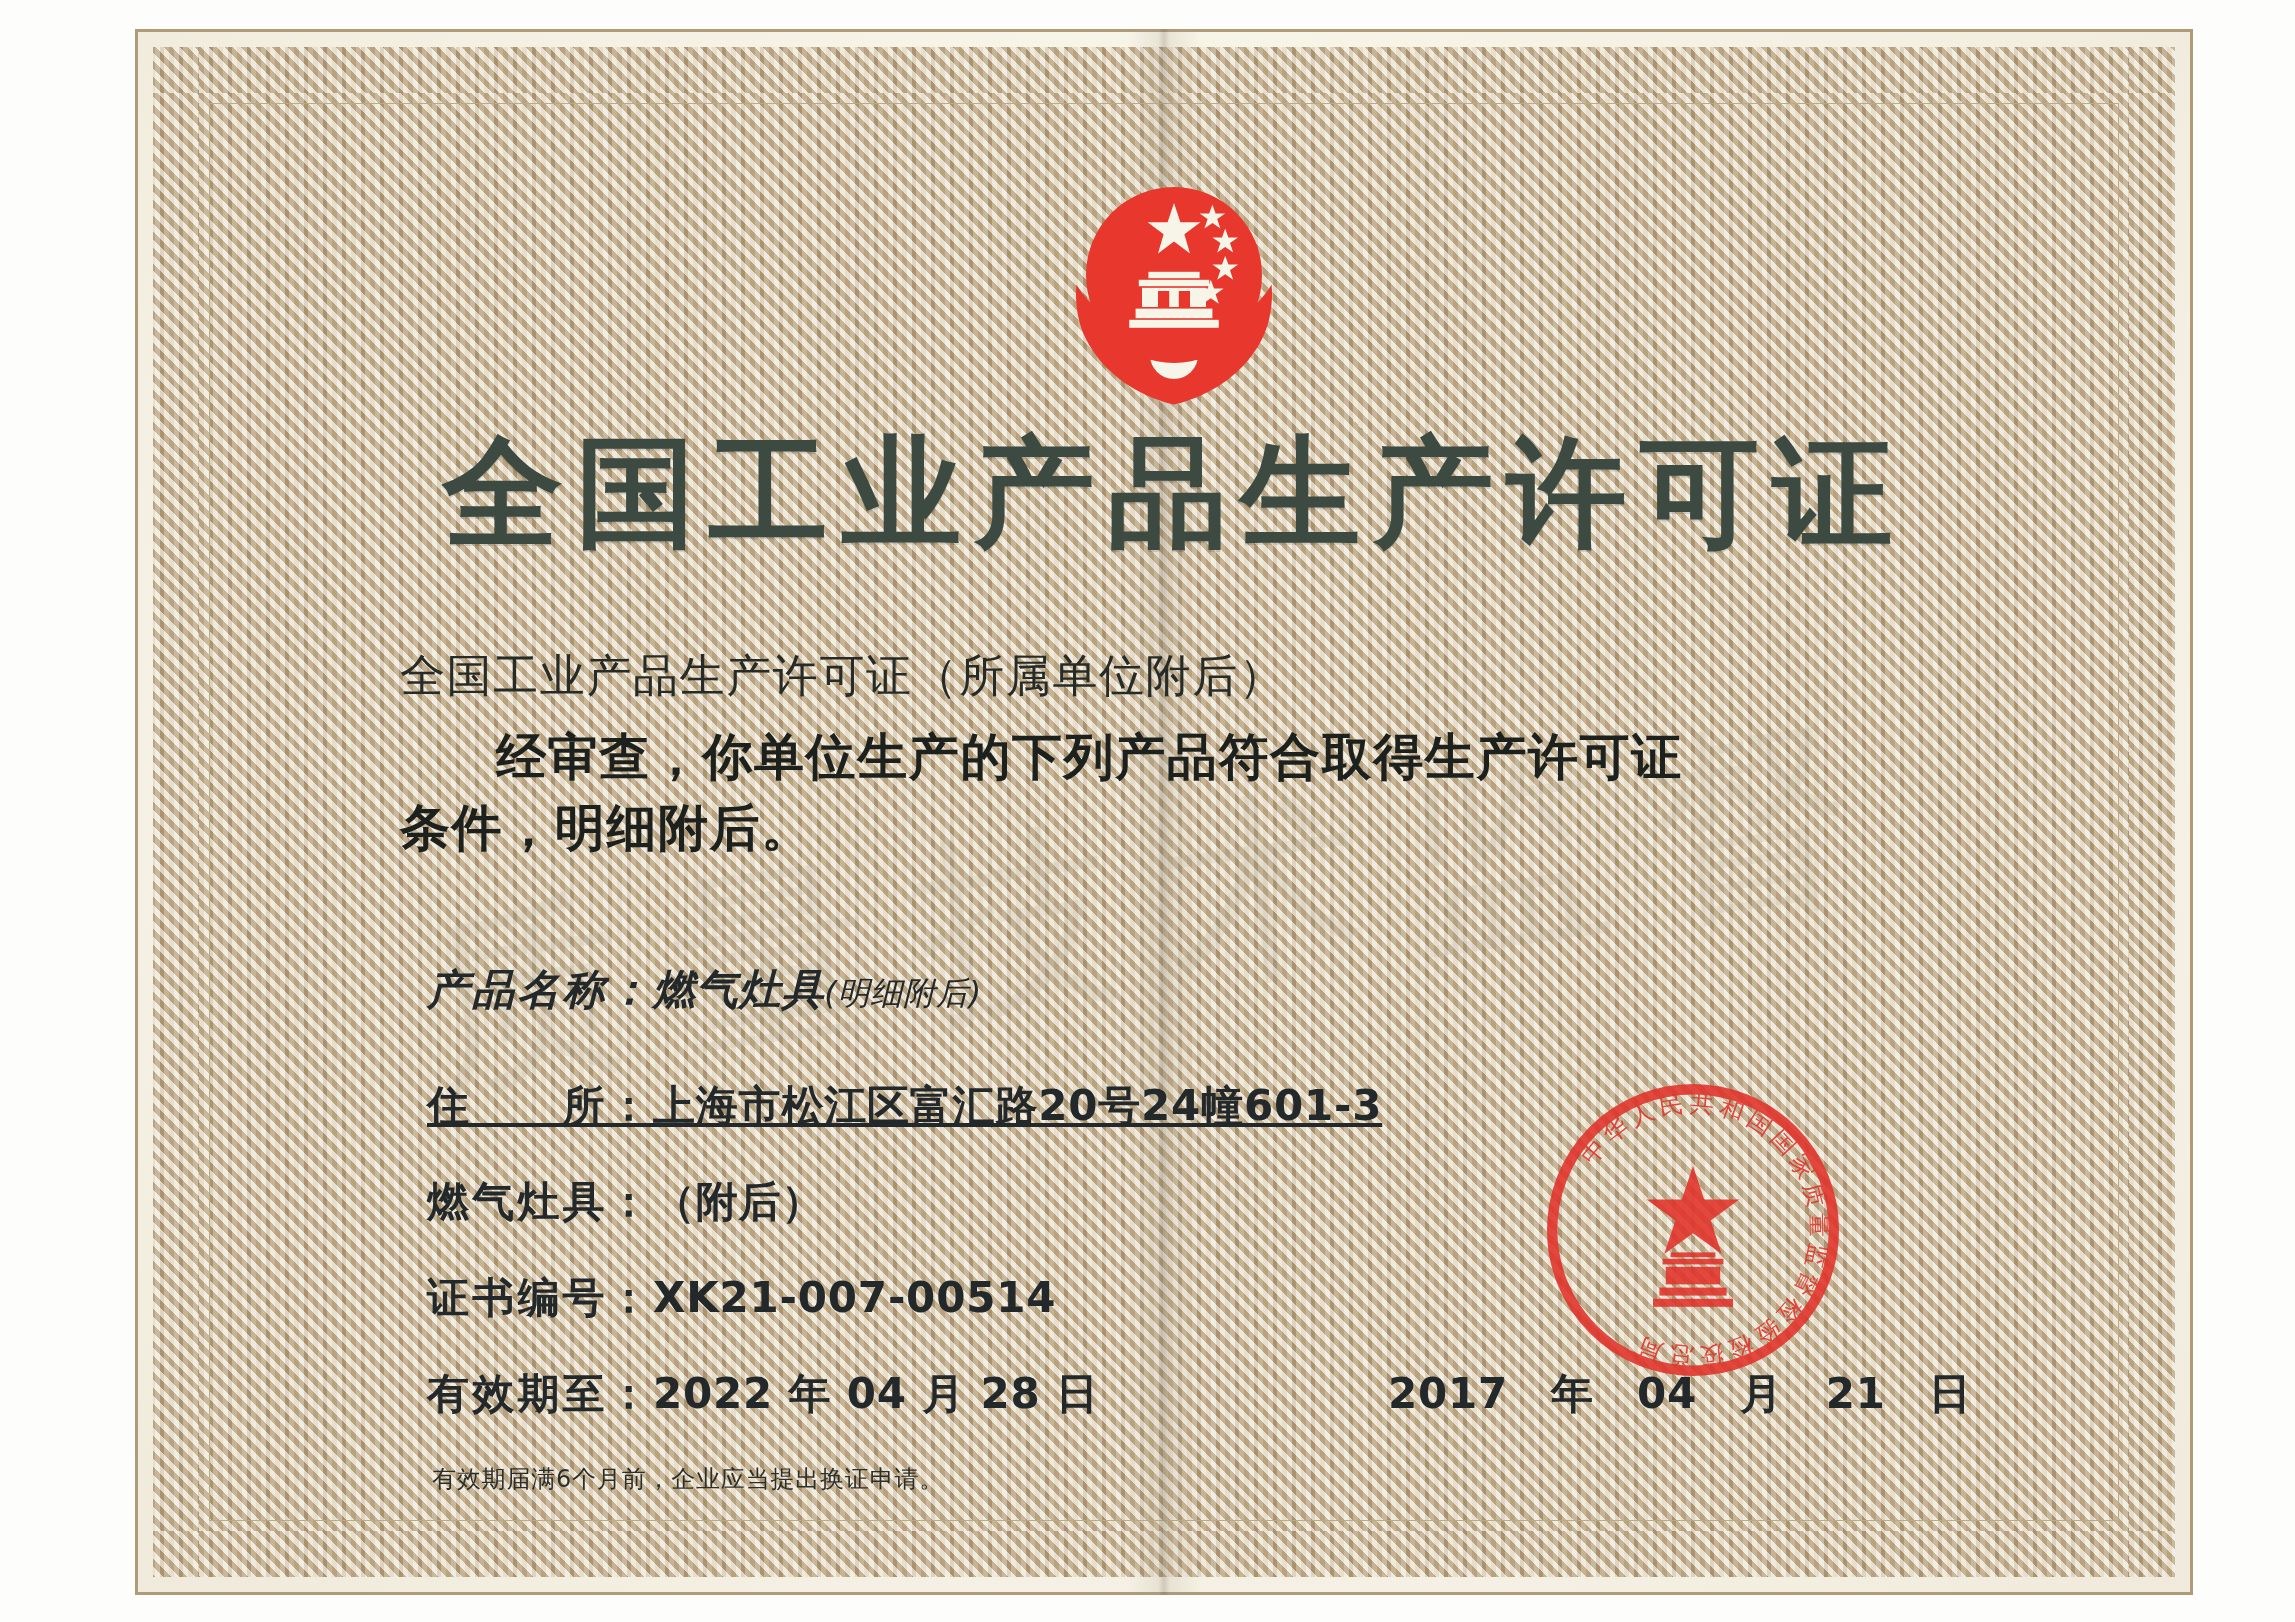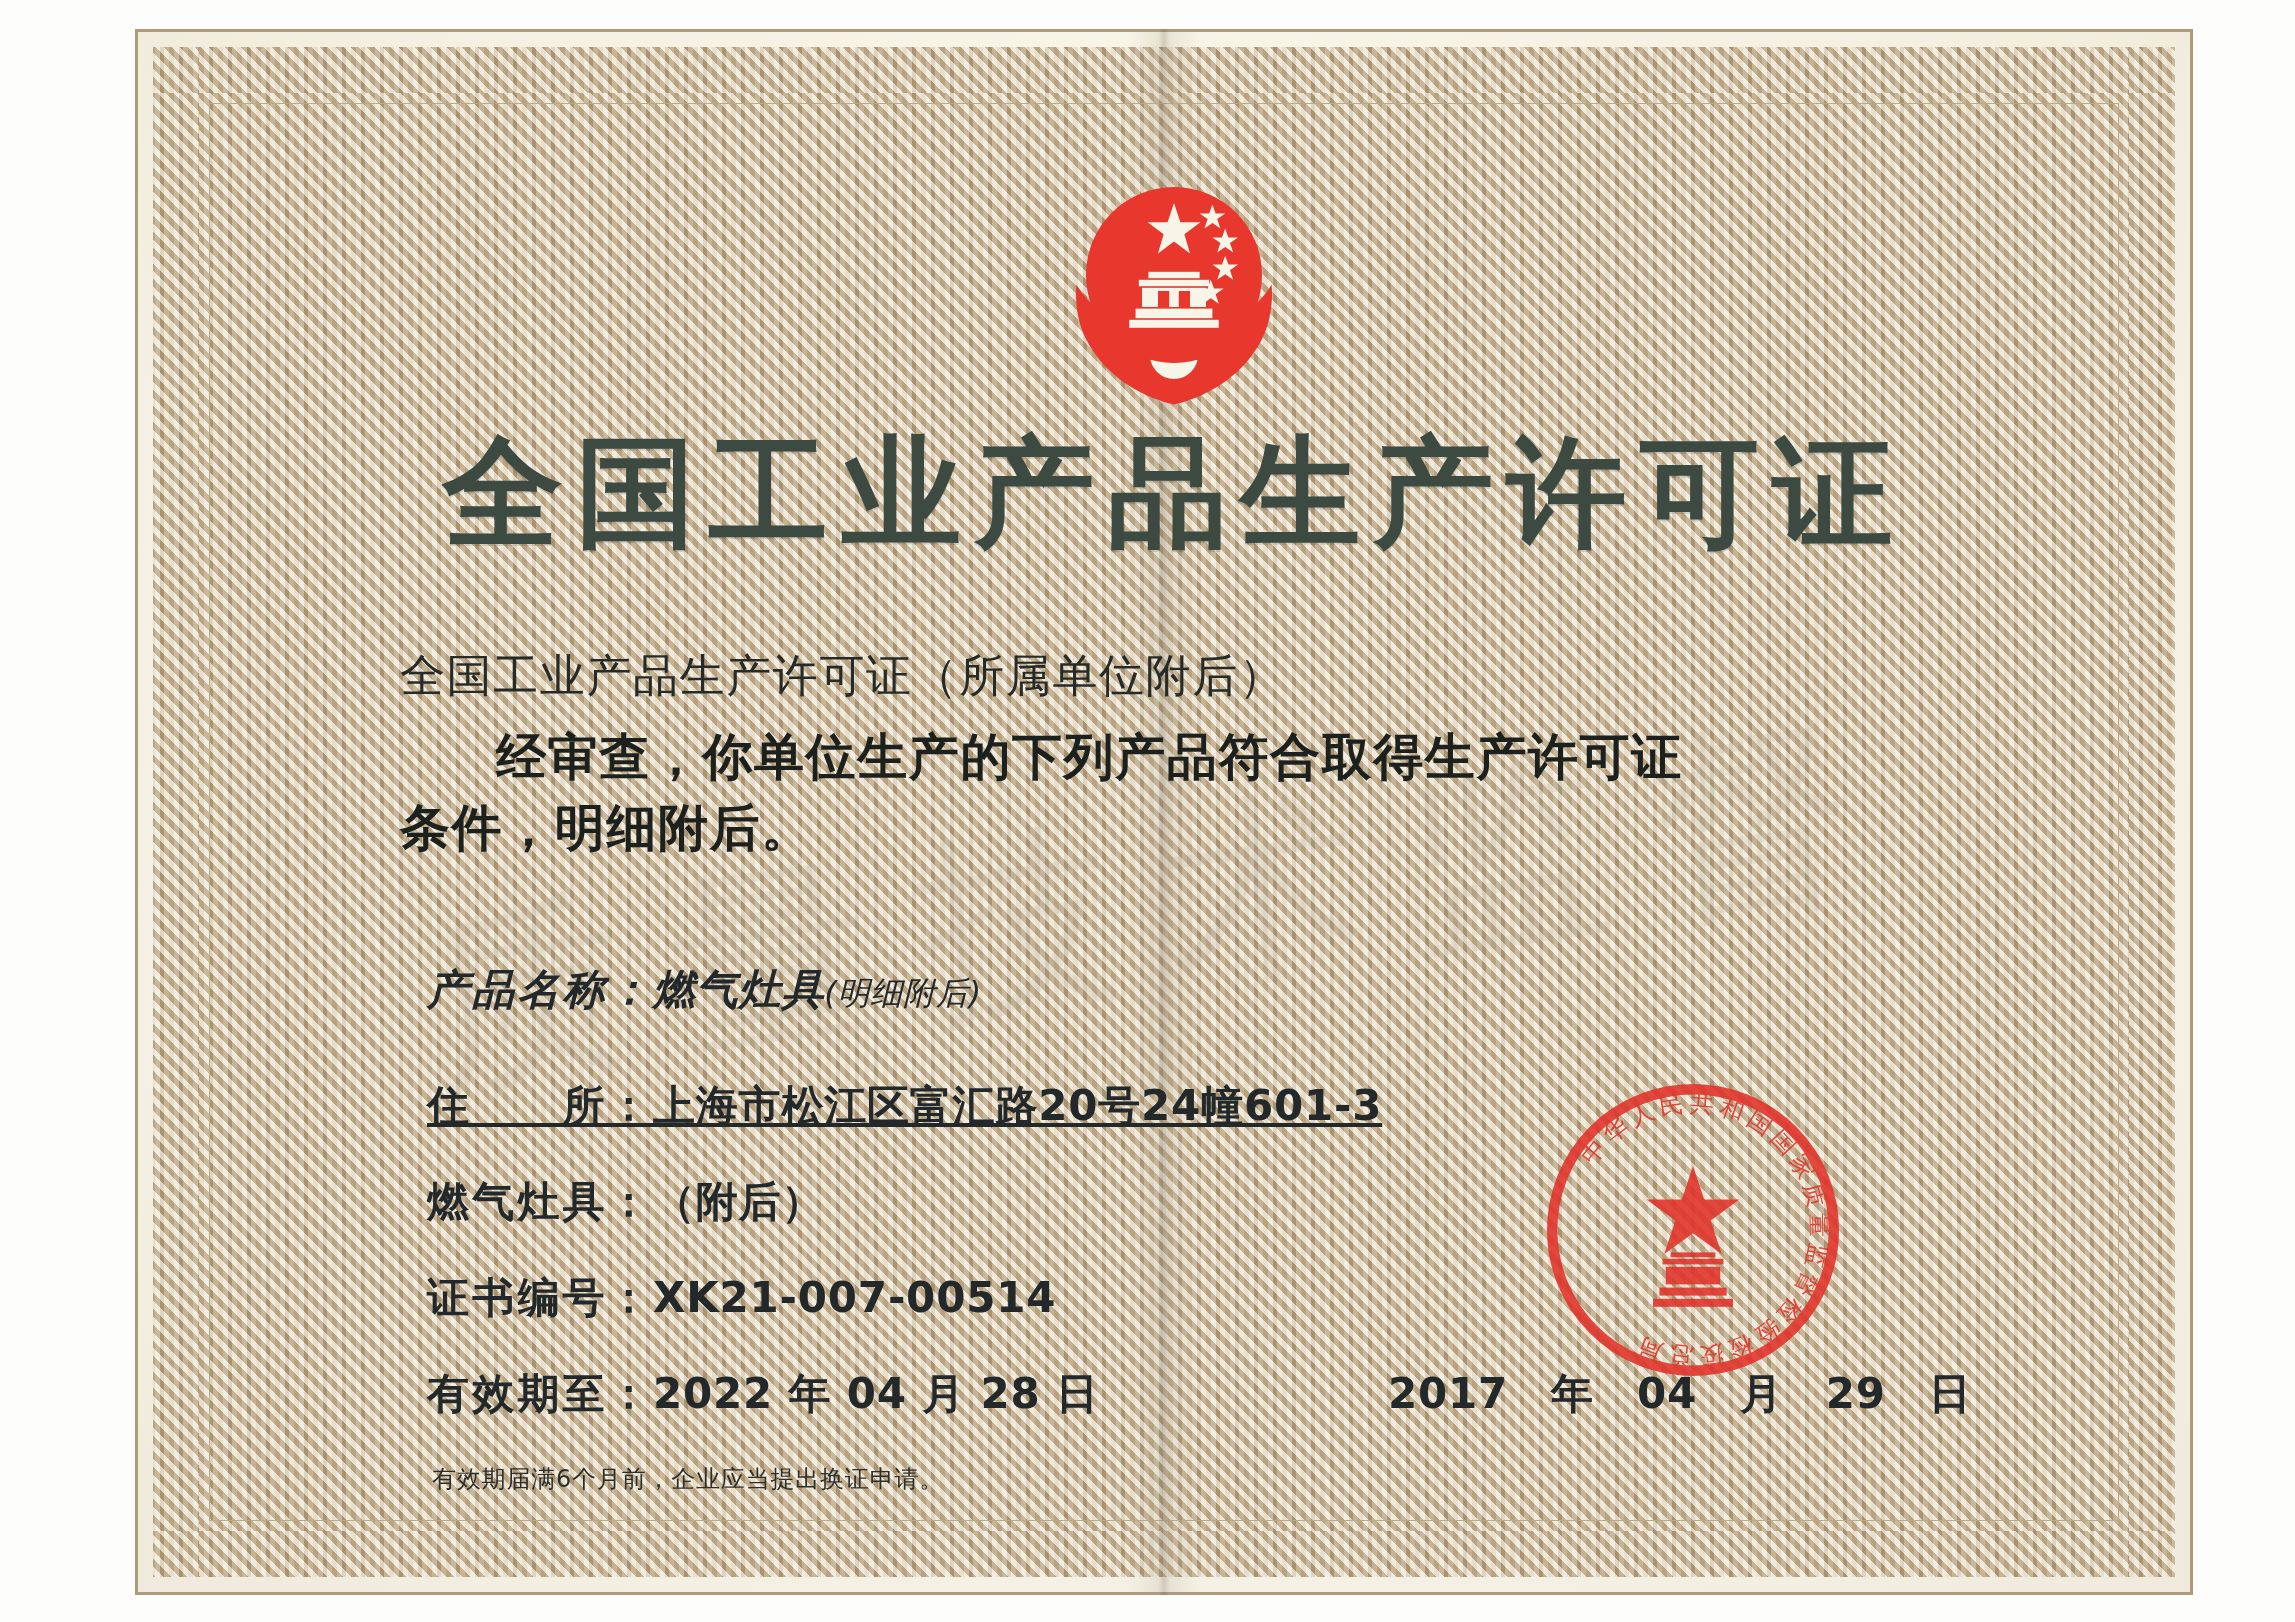--- a/index.html
+++ b/index.html
@@ -314,21 +314,21 @@
 
       <div class="field f-certno">
         <span class="label">证书编号：</span><span class="value">XK21-007-00514</span>
       </div>
 
       <div class="field f-valid">
         <span class="label">有效期至：</span><span class="value">2022 年 04 月 28 日</span>
       </div>
 
       <div class="issue-date">
-        <span>2017</span><span class="gap"></span><span>年</span><span class="gap"></span><span>04</span><span class="gap"></span><span>月</span><span class="gap"></span><span>29</span><span class="gap"></span><span>日</span>
+        <span>2017</span><span class="gap"></span><span>年</span><span class="gap"></span><span>04</span><span class="gap"></span><span>月</span><span class="gap"></span><span>21</span><span class="gap"></span><span>日</span>
       </div>
 
       <div class="footnote">有效期届满6个月前，企业应当提出换证申请。</div>
 
       <div class="seal">
         <svg viewBox="0 0 400 400" width="320" height="320" aria-hidden="true">
           <defs>
             <path id="sealArc" d="M 200,200 m -148,0 a 148,148 0 1,1 296,0 a 148,148 0 1,1 -296,0"></path>
           </defs>
           <circle cx="200" cy="200" r="176" fill="none" stroke="#e2322a" stroke-width="13"></circle>

